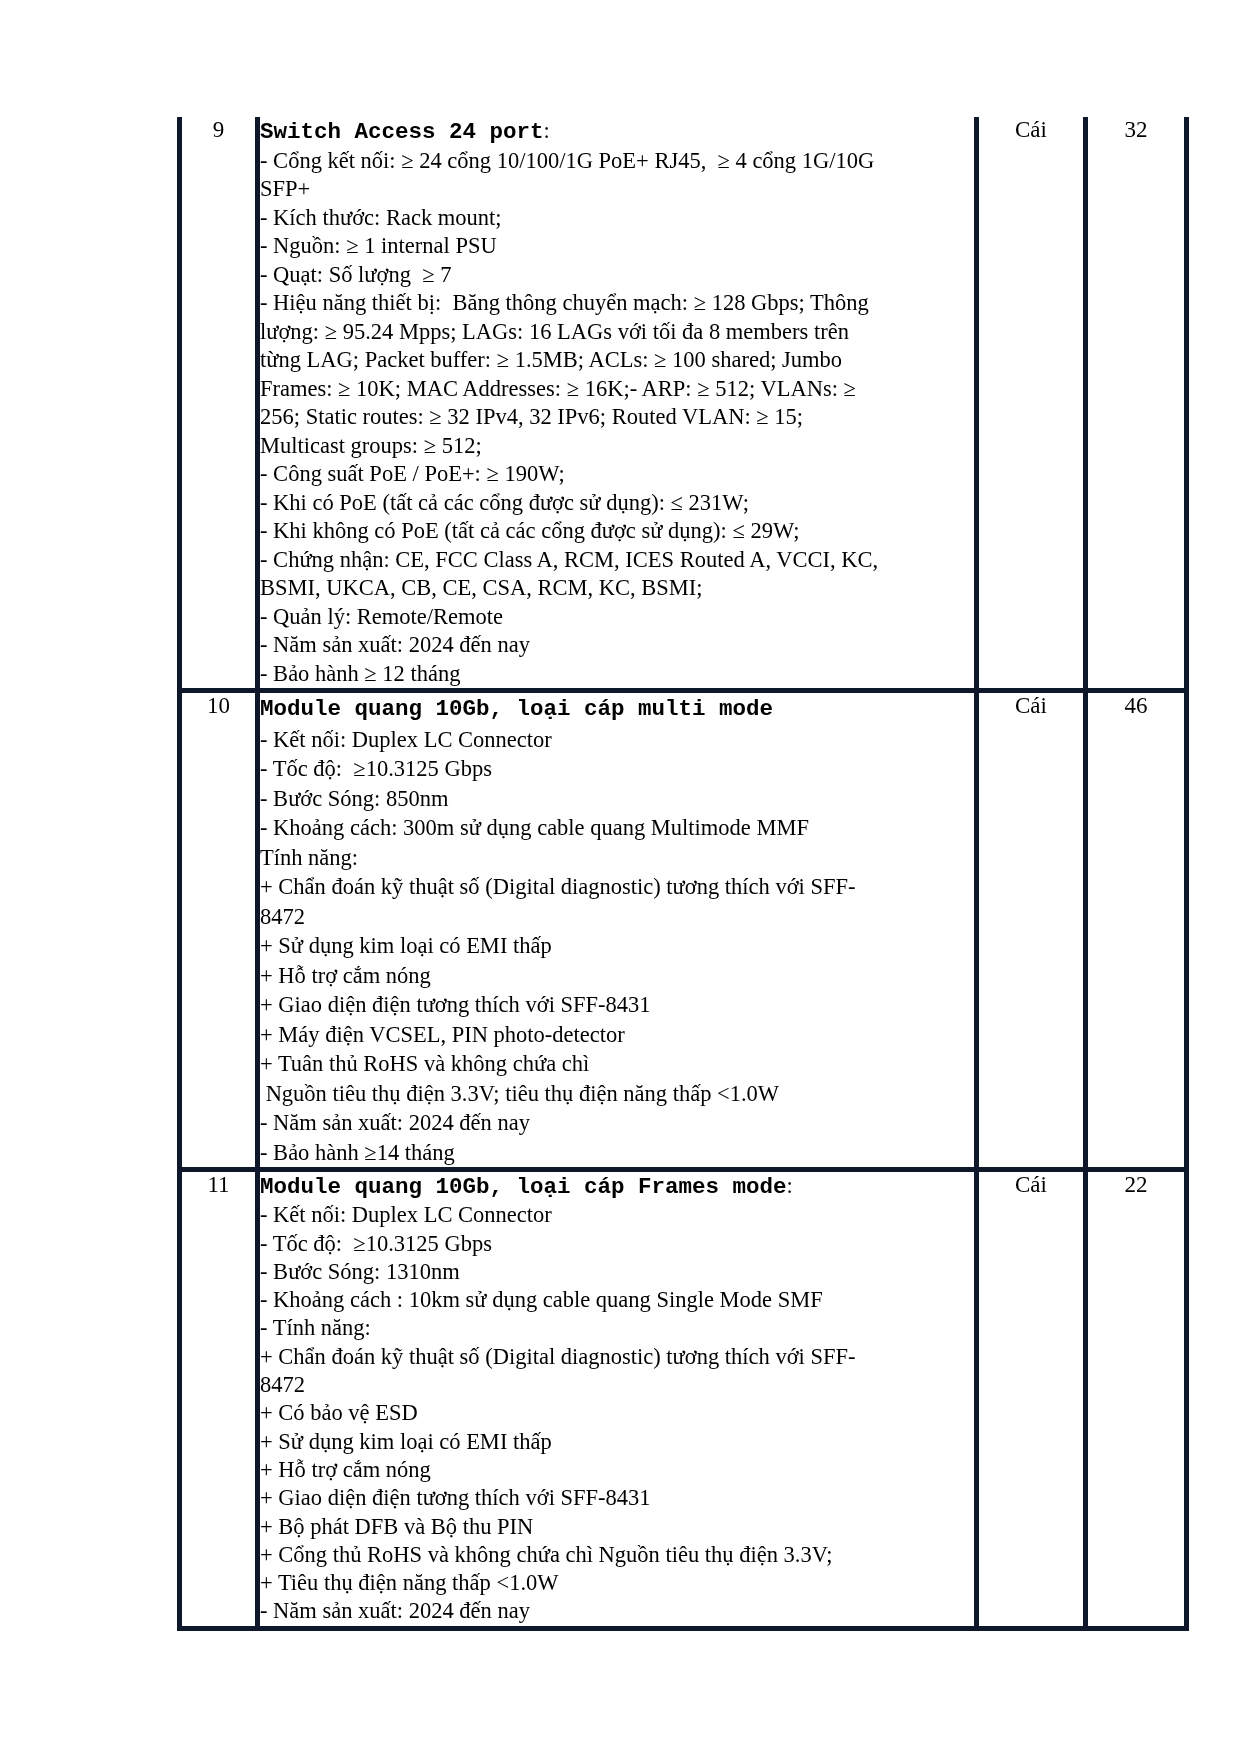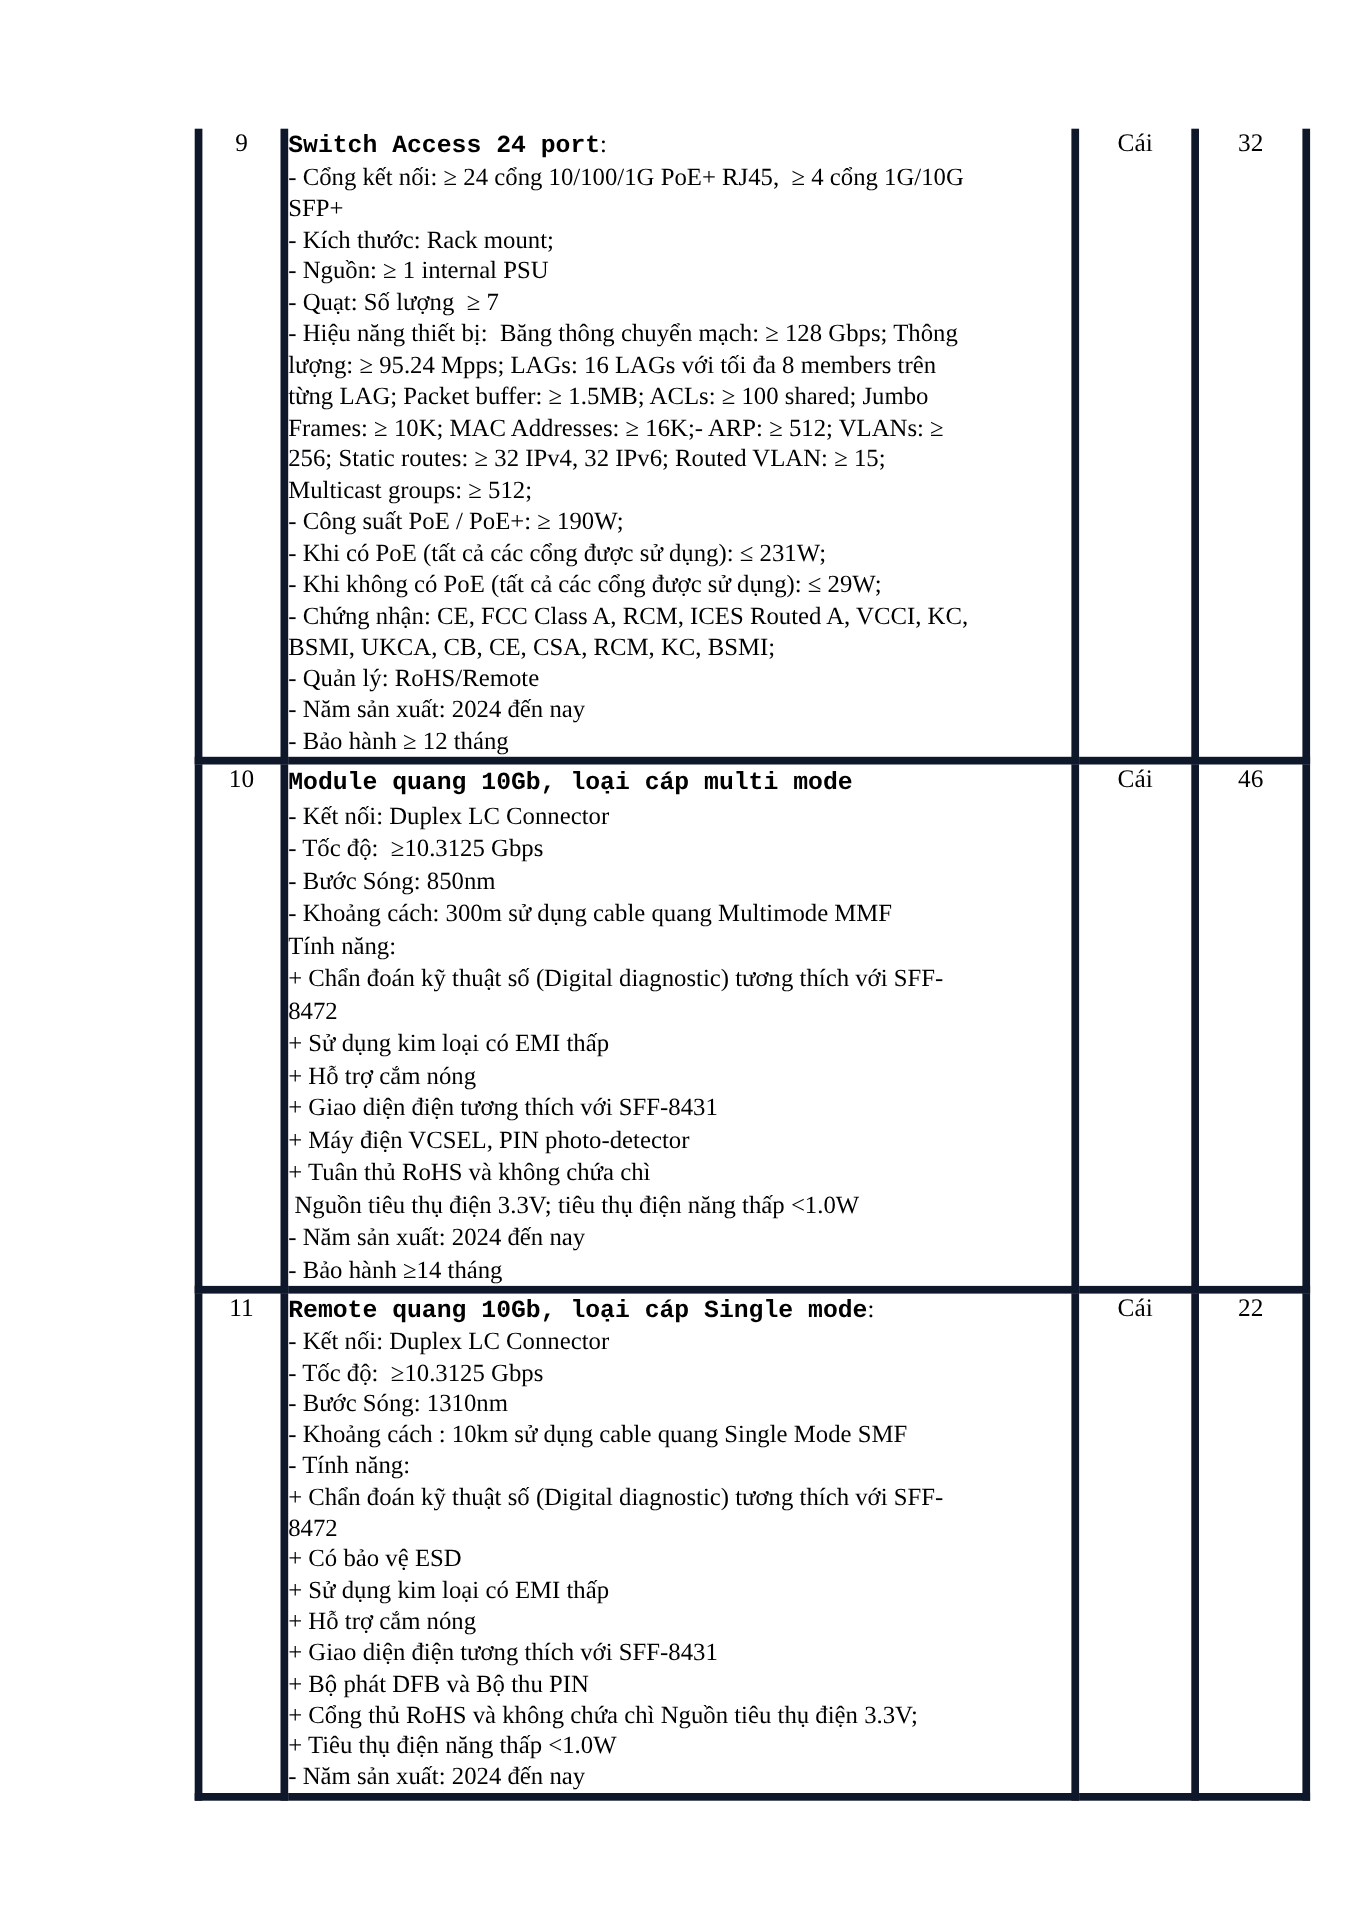--- a/index.html
+++ b/index.html
@@ -18,21 +18,21 @@
   }
   table.spec {
     position: absolute;
     left: 177px;
     top: 117px;
     width: 1007px;
     border-collapse: collapse;
     table-layout: fixed;
   }
   table.spec td {
-    border: 7px solid #0f172a;
+    border: 5px solid #0f172a;
     vertical-align: top;
     padding: 0;
     overflow: hidden;
   }
   table.spec tr:first-child td {
     border-top: none;
   }
   td.c-stt, td.c-unit, td.c-qty {
     text-align: center;
     vertical-align: middle;
@@ -79,21 +79,21 @@
               <div class="desc-line">lượng: ≥ 95.24 Mpps; LAGs: 16 LAGs với tối đa 8 members trên</div>
               <div class="desc-line">từng LAG; Packet buffer: ≥ 1.5MB; ACLs: ≥ 100 shared; Jumbo</div>
               <div class="desc-line">Frames: ≥ 10K; MAC Addresses: ≥ 16K;- ARP: ≥ 512; VLANs: ≥</div>
               <div class="desc-line">256; Static routes: ≥ 32 IPv4, 32 IPv6; Routed VLAN: ≥ 15;</div>
               <div class="desc-line">Multicast groups: ≥ 512;</div>
               <div class="desc-line">- Công suất PoE / PoE+: ≥ 190W;</div>
               <div class="desc-line">- Khi có PoE (tất cả các cổng được sử dụng): ≤ 231W;</div>
               <div class="desc-line">- Khi không có PoE (tất cả các cổng được sử dụng): ≤ 29W;</div>
               <div class="desc-line">- Chứng nhận: CE, FCC Class A, RCM, ICES Routed A, VCCI, KC,</div>
               <div class="desc-line">BSMI, UKCA, CB, CE, CSA, RCM, KC, BSMI;</div>
-              <div class="desc-line">- Quản lý: RoHS/Remote</div>
+              <div class="desc-line">- Quản lý: Remote/Remote</div>
               <div class="desc-line">- Năm sản xuất: 2024 đến nay</div>
               <div class="desc-line">- Bảo hành ≥ 12 tháng</div>
             </div>
         </td>
         <td class="c-unit">Cái</td>
         <td class="c-qty">32</td>
       </tr>
       <tr class="r10">
         <td class="c-stt">10</td>
         <td class="c-desc">
@@ -115,21 +115,21 @@
               <div class="desc-line">- Năm sản xuất: 2024 đến nay</div>
               <div class="desc-line">- Bảo hành ≥14 tháng</div>
             </div>
         </td>
         <td class="c-unit">Cái</td>
         <td class="c-qty">46</td>
       </tr>
       <tr class="r11">
         <td class="c-stt">11</td>
         <td class="c-desc">
-          <div class="desc-line"><span class="b">Remote quang 10Gb, loại cáp Single mode</span><span>:</span></div>
+          <div class="desc-line"><span class="b">Module quang 10Gb, loại cáp Frames mode</span><span>:</span></div>
           <div>
               <div class="desc-line">- Kết nối: Duplex LC Connector</div>
               <div class="desc-line">- Tốc độ:  ≥10.3125 Gbps</div>
               <div class="desc-line">- Bước Sóng: 1310nm</div>
               <div class="desc-line">- Khoảng cách : 10km sử dụng cable quang Single Mode SMF</div>
               <div class="desc-line">- Tính năng:</div>
               <div class="desc-line">+ Chẩn đoán kỹ thuật số (Digital diagnostic) tương thích với SFF-</div>
               <div class="desc-line">8472</div>
               <div class="desc-line">+ Có bảo vệ ESD</div>
               <div class="desc-line">+ Sử dụng kim loại có EMI thấp</div>

